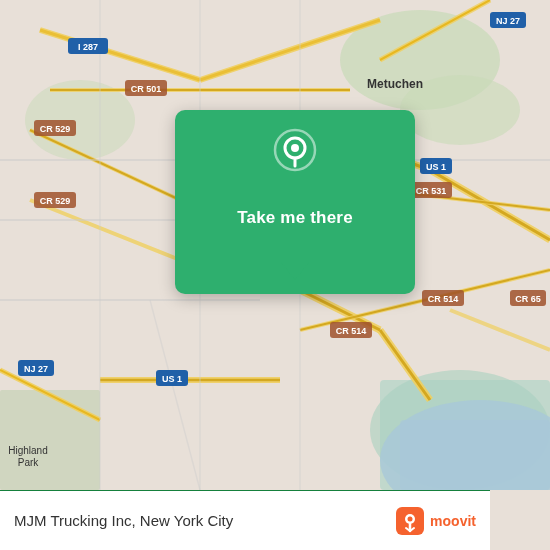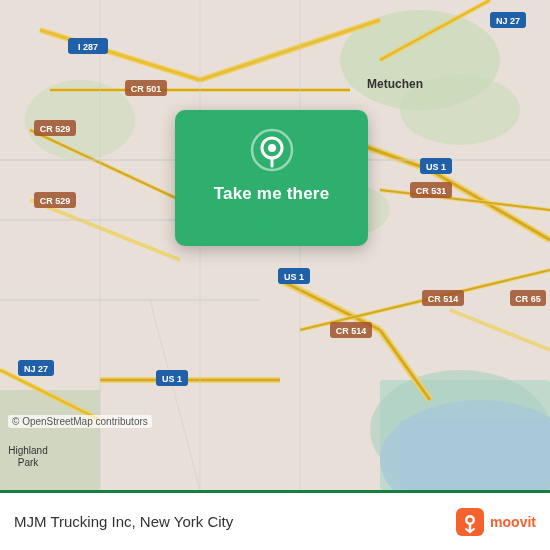--- a/index.html
+++ b/index.html
@@ -25,29 +25,30 @@
       height: 100%;
       position: absolute;
       top: 0; left: 0;
     }
 
     
     #popup-card {
       position: absolute;
       top: 110px;
       left: 175px;
-      width: 193px;
+      width: 240px;
       background: #2eaf6e;
       border-radius: 10px;
       display: flex;
       flex-direction: column;
       align-items: center;
       padding: 18px 16px 14px;
       box-shadow: 0 4px 16px rgba(0,0,0,0.25);
       cursor: pointer;
+      gap: 24px;
     }
 
     #popup-card::after {
       content: '';
       display: block;
       width: 0;
       height: 0;
       border-left: 14px solid transparent;
       border-right: 14px solid transparent;
       border-top: 18px solid #2eaf6e;
@@ -63,27 +64,27 @@
     .popup-label {
       color: #fff;
       font-size: 17px;
       font-weight: 600;
       text-align: center;
       letter-spacing: 0.2px;
     }
 
     
     #bottom-bar {
-      width: 550px;
+      width: 490px;
       height: 60px;
       background: #fff;
       display: flex;
       align-items: center;
       padding: 0 14px;
-      border-top: 3px solid #15803d;
+      border-top: 1px solid #15803d;
     }
 
     #moovit-logo {
       margin-left: auto;
       display: flex;
       align-items: center;
       gap: 6px;
     }
 
     .moovit-icon {
@@ -225,21 +226,20 @@
 
     <svg class="pin-icon" viewBox="0 0 44 44" xmlns="http://www.w3.org/2000/svg">
       <circle cx="22" cy="22" r="20" fill="none" stroke="white" stroke-width="2.5" opacity="0.5"></circle>
       <circle cx="22" cy="20" r="10" fill="none" stroke="white" stroke-width="3"></circle>
       <circle cx="22" cy="20" r="4" fill="white"></circle>
       <line x1="22" y1="30" x2="22" y2="38" stroke="white" stroke-width="3" stroke-linecap="round"></line>
     </svg>
     <span class="popup-label">Take me there</span>
   </div>
 
-  <div class="copyright">© OpenStreetMap contributors</div>
 </div>
 
 <div id="bottom-bar">
   <span class="bottom-title">MJM Trucking Inc, New York City</span>
   <div id="moovit-logo">
 
     <svg class="moovit-icon" viewBox="0 0 28 28" xmlns="http://www.w3.org/2000/svg">
       <rect width="28" height="28" rx="6" fill="#f5622e"></rect>
       <circle cx="14" cy="12" r="5" fill="white"></circle>
       <circle cx="14" cy="12" r="2.5" fill="#f5622e"></circle>

